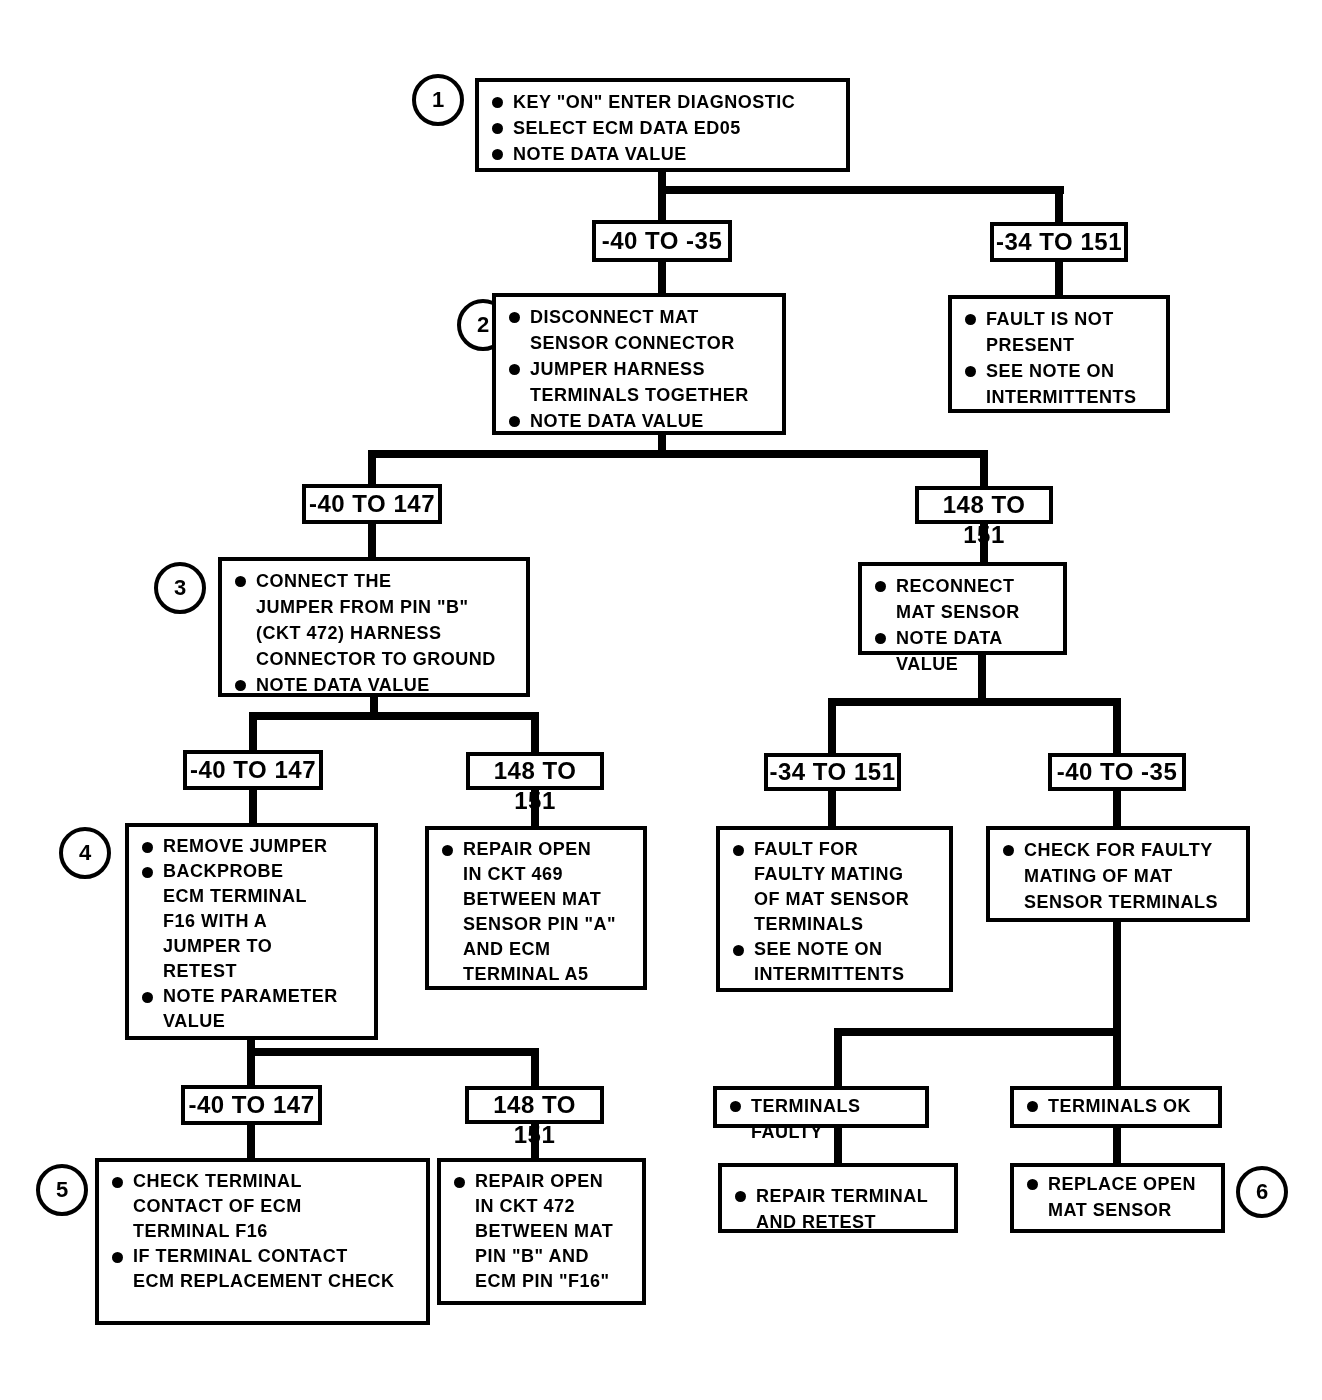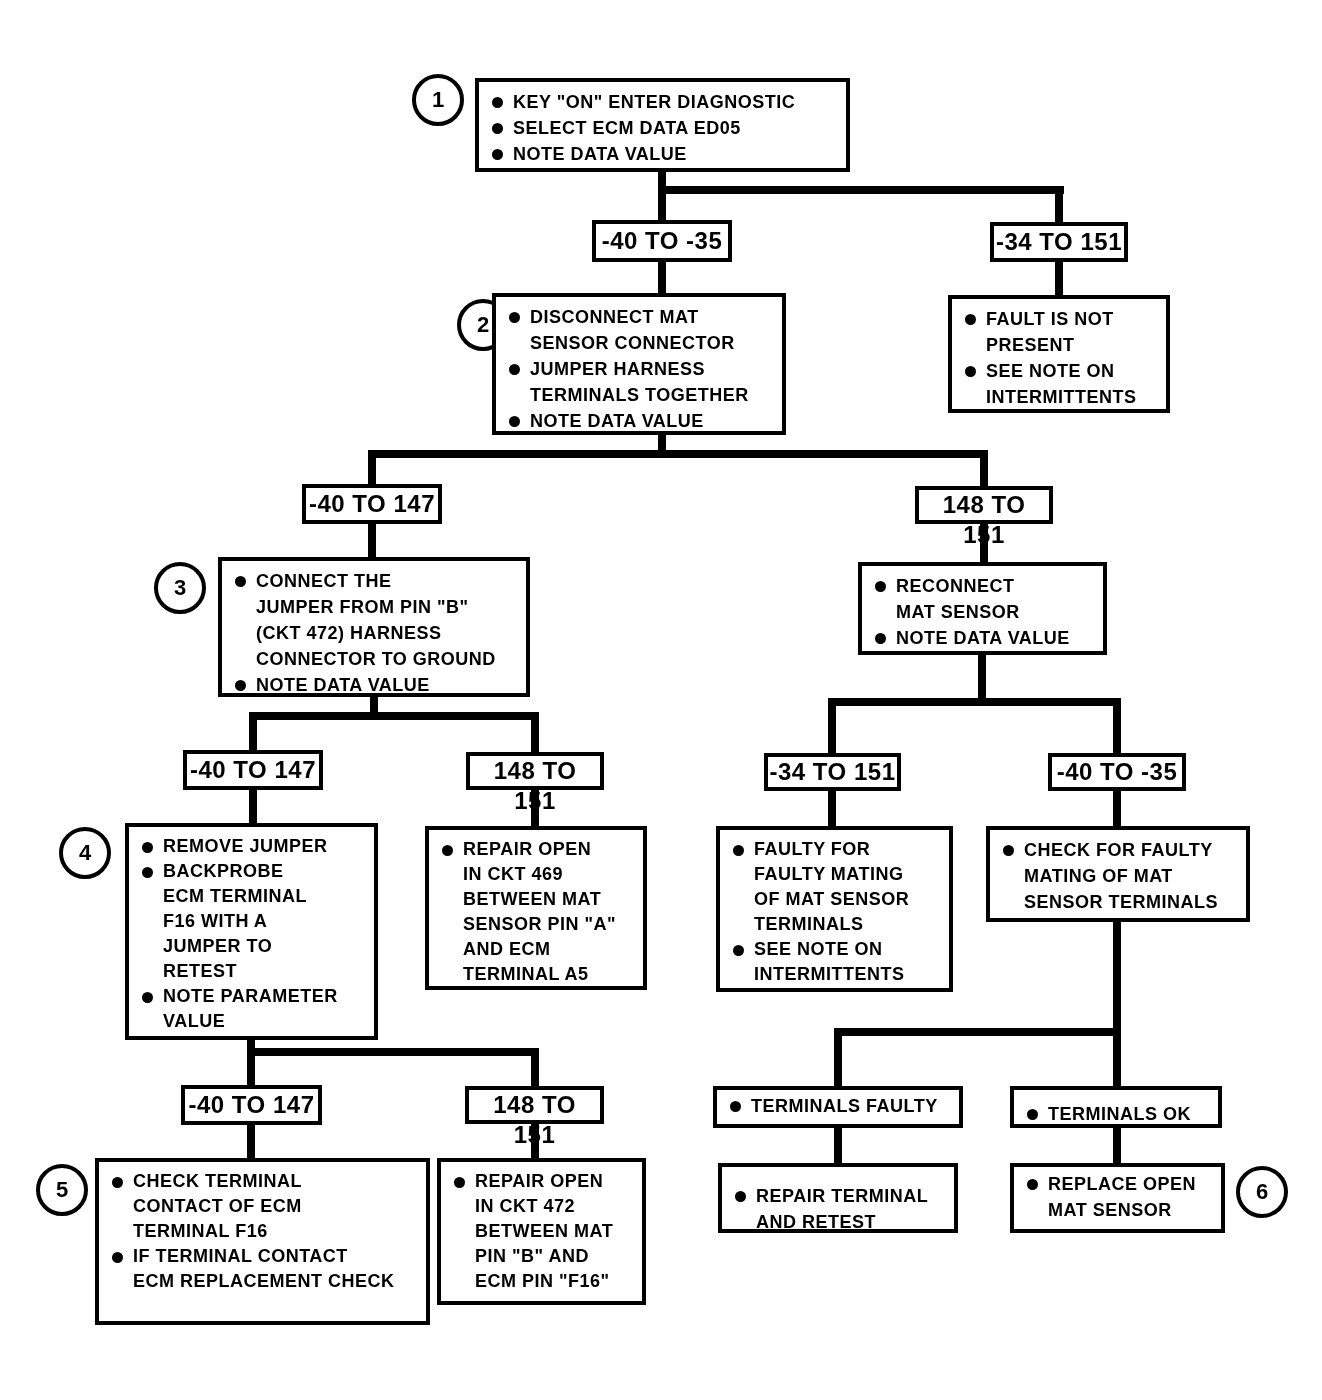--- a/index.html
+++ b/index.html
@@ -152,21 +152,21 @@
       </div>
     <div class="row cont">
         <span class="txt">CONNECTOR TO GROUND</span>
       </div>
     <div class="row">
         <span class="dot"></span>
         <span class="txt">NOTE DATA VALUE</span>
       </div>
   </div>
 
-  <div class="box" style="left:858px;top:562px;width:249px;height:93px">
+  <div class="box" style="left:858px;top:562px;width:209px;height:93px">
     <div class="row">
         <span class="dot"></span>
         <span class="txt">RECONNECT</span>
       </div>
     <div class="row cont">
         <span class="txt">MAT SENSOR</span>
       </div>
     <div class="row">
         <span class="dot"></span>
         <span class="txt">NOTE DATA VALUE</span>
@@ -221,21 +221,21 @@
         <span class="txt">AND ECM</span>
       </div>
     <div class="row cont">
         <span class="txt">TERMINAL A5</span>
       </div>
   </div>
 
   <div class="box lh25" style="left:716px;top:826px;width:237px;height:166px">
     <div class="row">
         <span class="dot"></span>
-        <span class="txt">FAULTY FOR</span>
+        <span class="txt">FAULT FOR</span>
       </div>
     <div class="row cont">
         <span class="txt">FAULTY MATING</span>
       </div>
     <div class="row cont">
         <span class="txt">OF MAT SENSOR</span>
       </div>
     <div class="row cont">
         <span class="txt">TERMINALS</span>
       </div>
@@ -254,27 +254,27 @@
         <span class="txt">CHECK FOR FAULTY</span>
       </div>
     <div class="row cont">
         <span class="txt">MATING OF MAT</span>
       </div>
     <div class="row cont">
         <span class="txt">SENSOR TERMINALS</span>
       </div>
   </div>
 
-  <div class="box" style="left:713px;top:1086px;width:250px;height:42px;padding-top:3px">
+  <div class="box" style="left:713px;top:1086px;width:216px;height:42px;padding-top:3px">
     <div class="row">
         <span class="dot"></span>
         <span class="txt">TERMINALS FAULTY</span>
       </div>
   </div>
-  <div class="box" style="left:1010px;top:1086px;width:212px;height:42px;padding-top:11px">
+  <div class="box" style="left:1010px;top:1086px;width:212px;height:42px;padding-top:3px">
     <div class="row">
         <span class="dot"></span>
         <span class="txt">TERMINALS OK</span>
       </div>
   </div>
 
   <div class="box lh25" style="left:95px;top:1158px;width:335px;height:167px">
     <div class="row">
         <span class="dot"></span>
         <span class="txt">CHECK TERMINAL</span>

